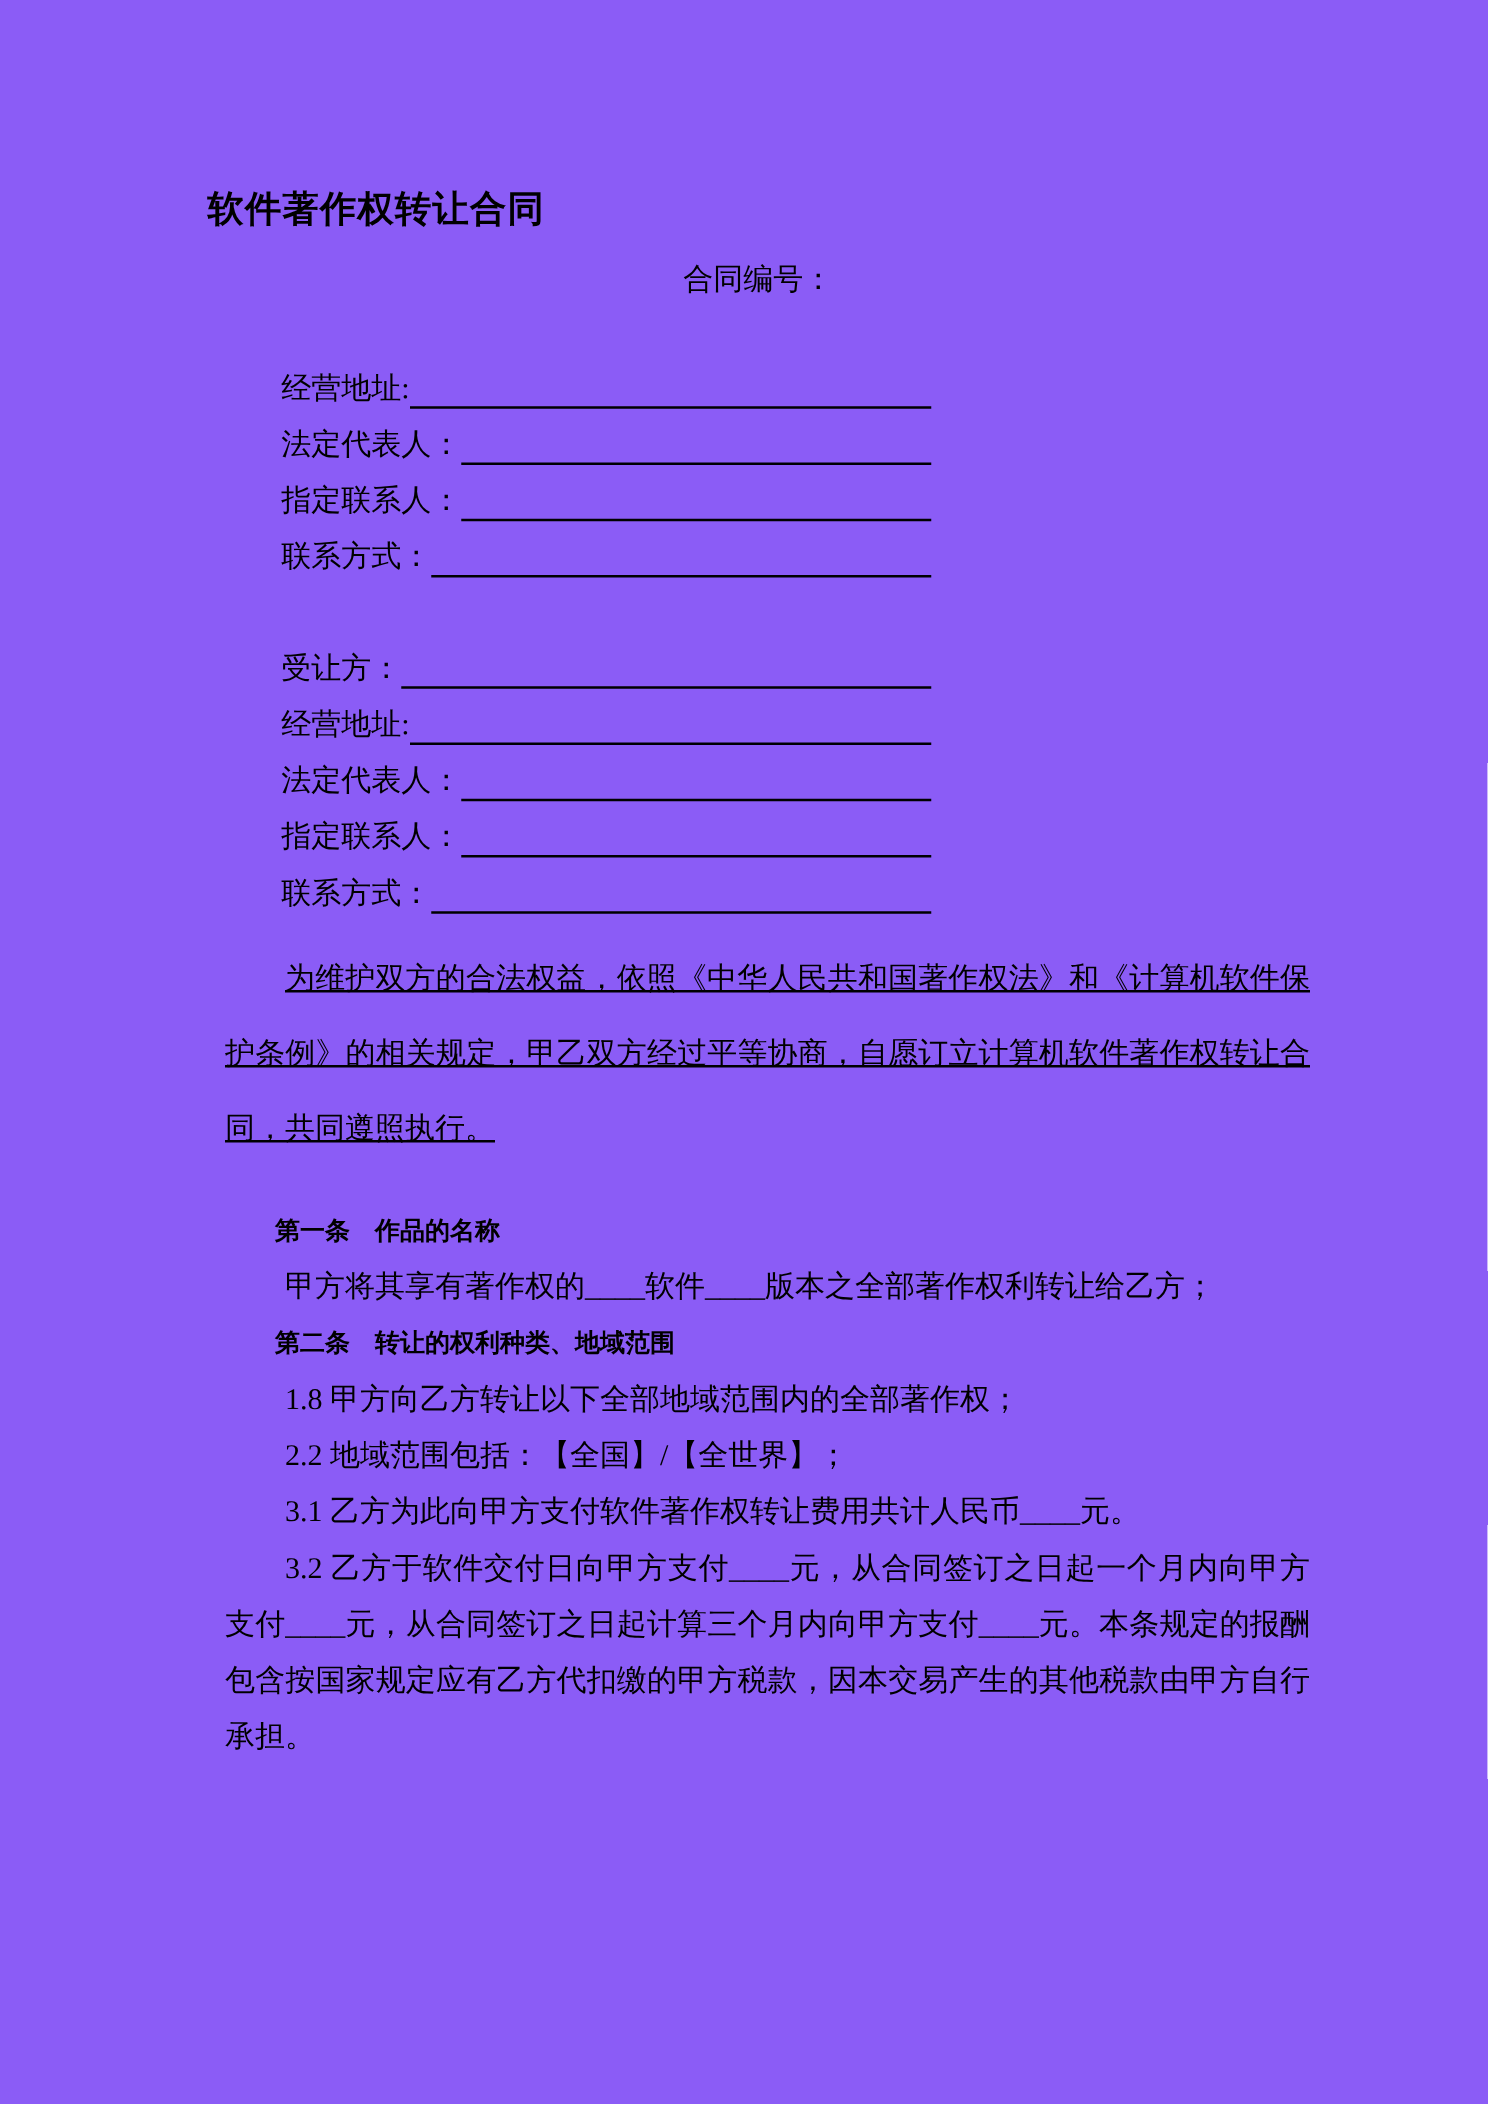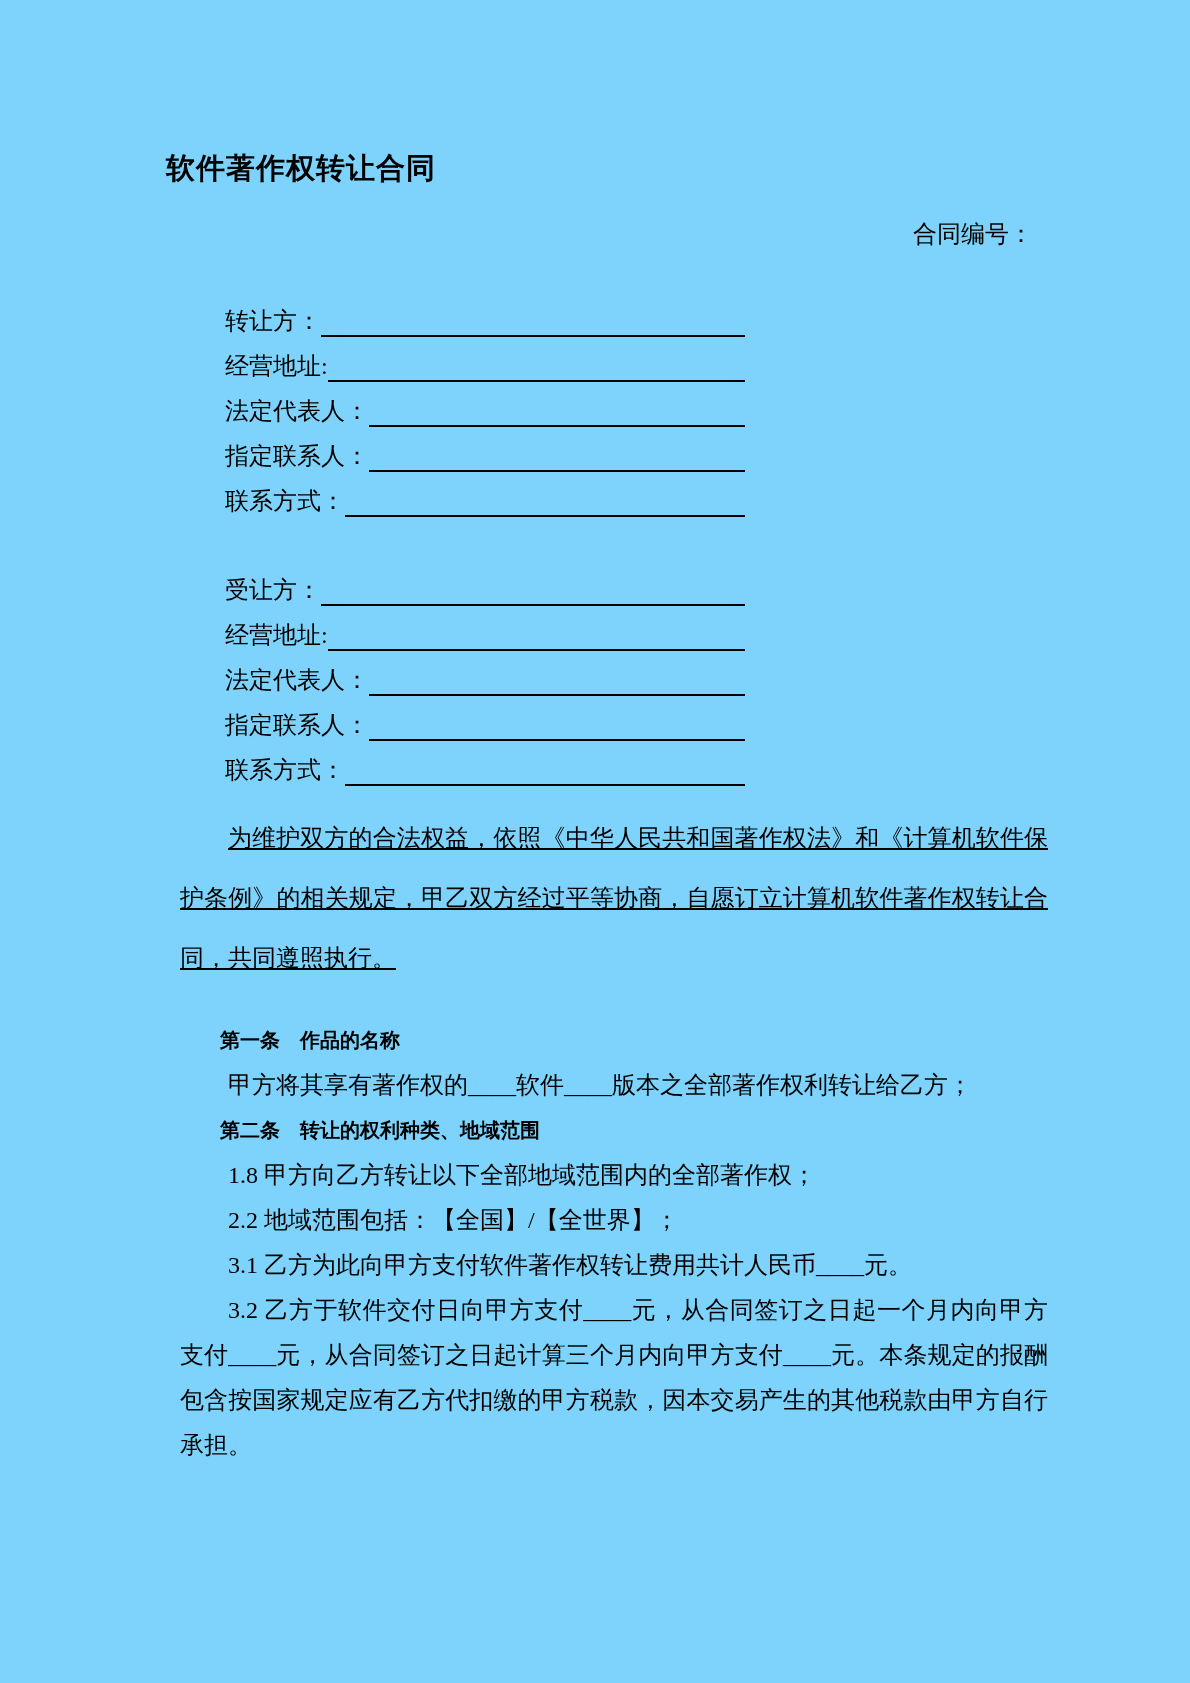--- a/index.html
+++ b/index.html
@@ -2,40 +2,40 @@
 <html><head>
 <meta charset="utf-8">
 <style>
   * { margin: 0; padding: 0; box-sizing: border-box; }
   html, body { background: #ffffff; }
   .page {
     position: relative;
     width: 1190px;
     height: 1683px;
     margin: 0 auto;
-    background: #7dd3fc;
+    background: #8b5cf6;
     color: #000000;
     font-family: "Liberation Serif", "DejaVu Serif", serif;
     font-size: 24px;
     padding: 140px 142px 0 180px;
     overflow: hidden;
   }
   .doc-title {
     font-family: "Liberation Sans", "DejaVu Sans", sans-serif;
     font-weight: bold;
     font-size: 29px;
     line-height: 40px;
     margin-top: 8px;
     margin-left: -14px;
     letter-spacing: 1px;
   }
   .contract-no {
-    text-align: right;
+    text-align: center;
     line-height: 36px;
-    margin-top: 28px;
+    margin-top: 18px;
     padding-right: 15px;
   }
   .party-block { margin-left: 45px; }
   .party-block.first { margin-top: 40px; }
   .party-block.second { margin-top: 44px; }
   .field-row {
     display: flex;
     align-items: flex-end;
     height: 45px;
     width: 520px;
@@ -70,24 +70,20 @@
 </head>
 <body>
 
 <div class="page">
 
   <h1 class="doc-title">软件著作权转让合同</h1>
 
   <div class="contract-no">合同编号：</div>
 
   <div class="party-block first">
-    <div class="field-row">
-      <span class="field-label">转让方：</span>
-      <span class="field-line"></span>
-    </div>
     <div class="field-row">
       <span class="field-label">经营地址:</span>
       <span class="field-line"></span>
     </div>
     <div class="field-row">
       <span class="field-label">法定代表人：</span>
       <span class="field-line"></span>
     </div>
     <div class="field-row">
       <span class="field-label">指定联系人：</span>

